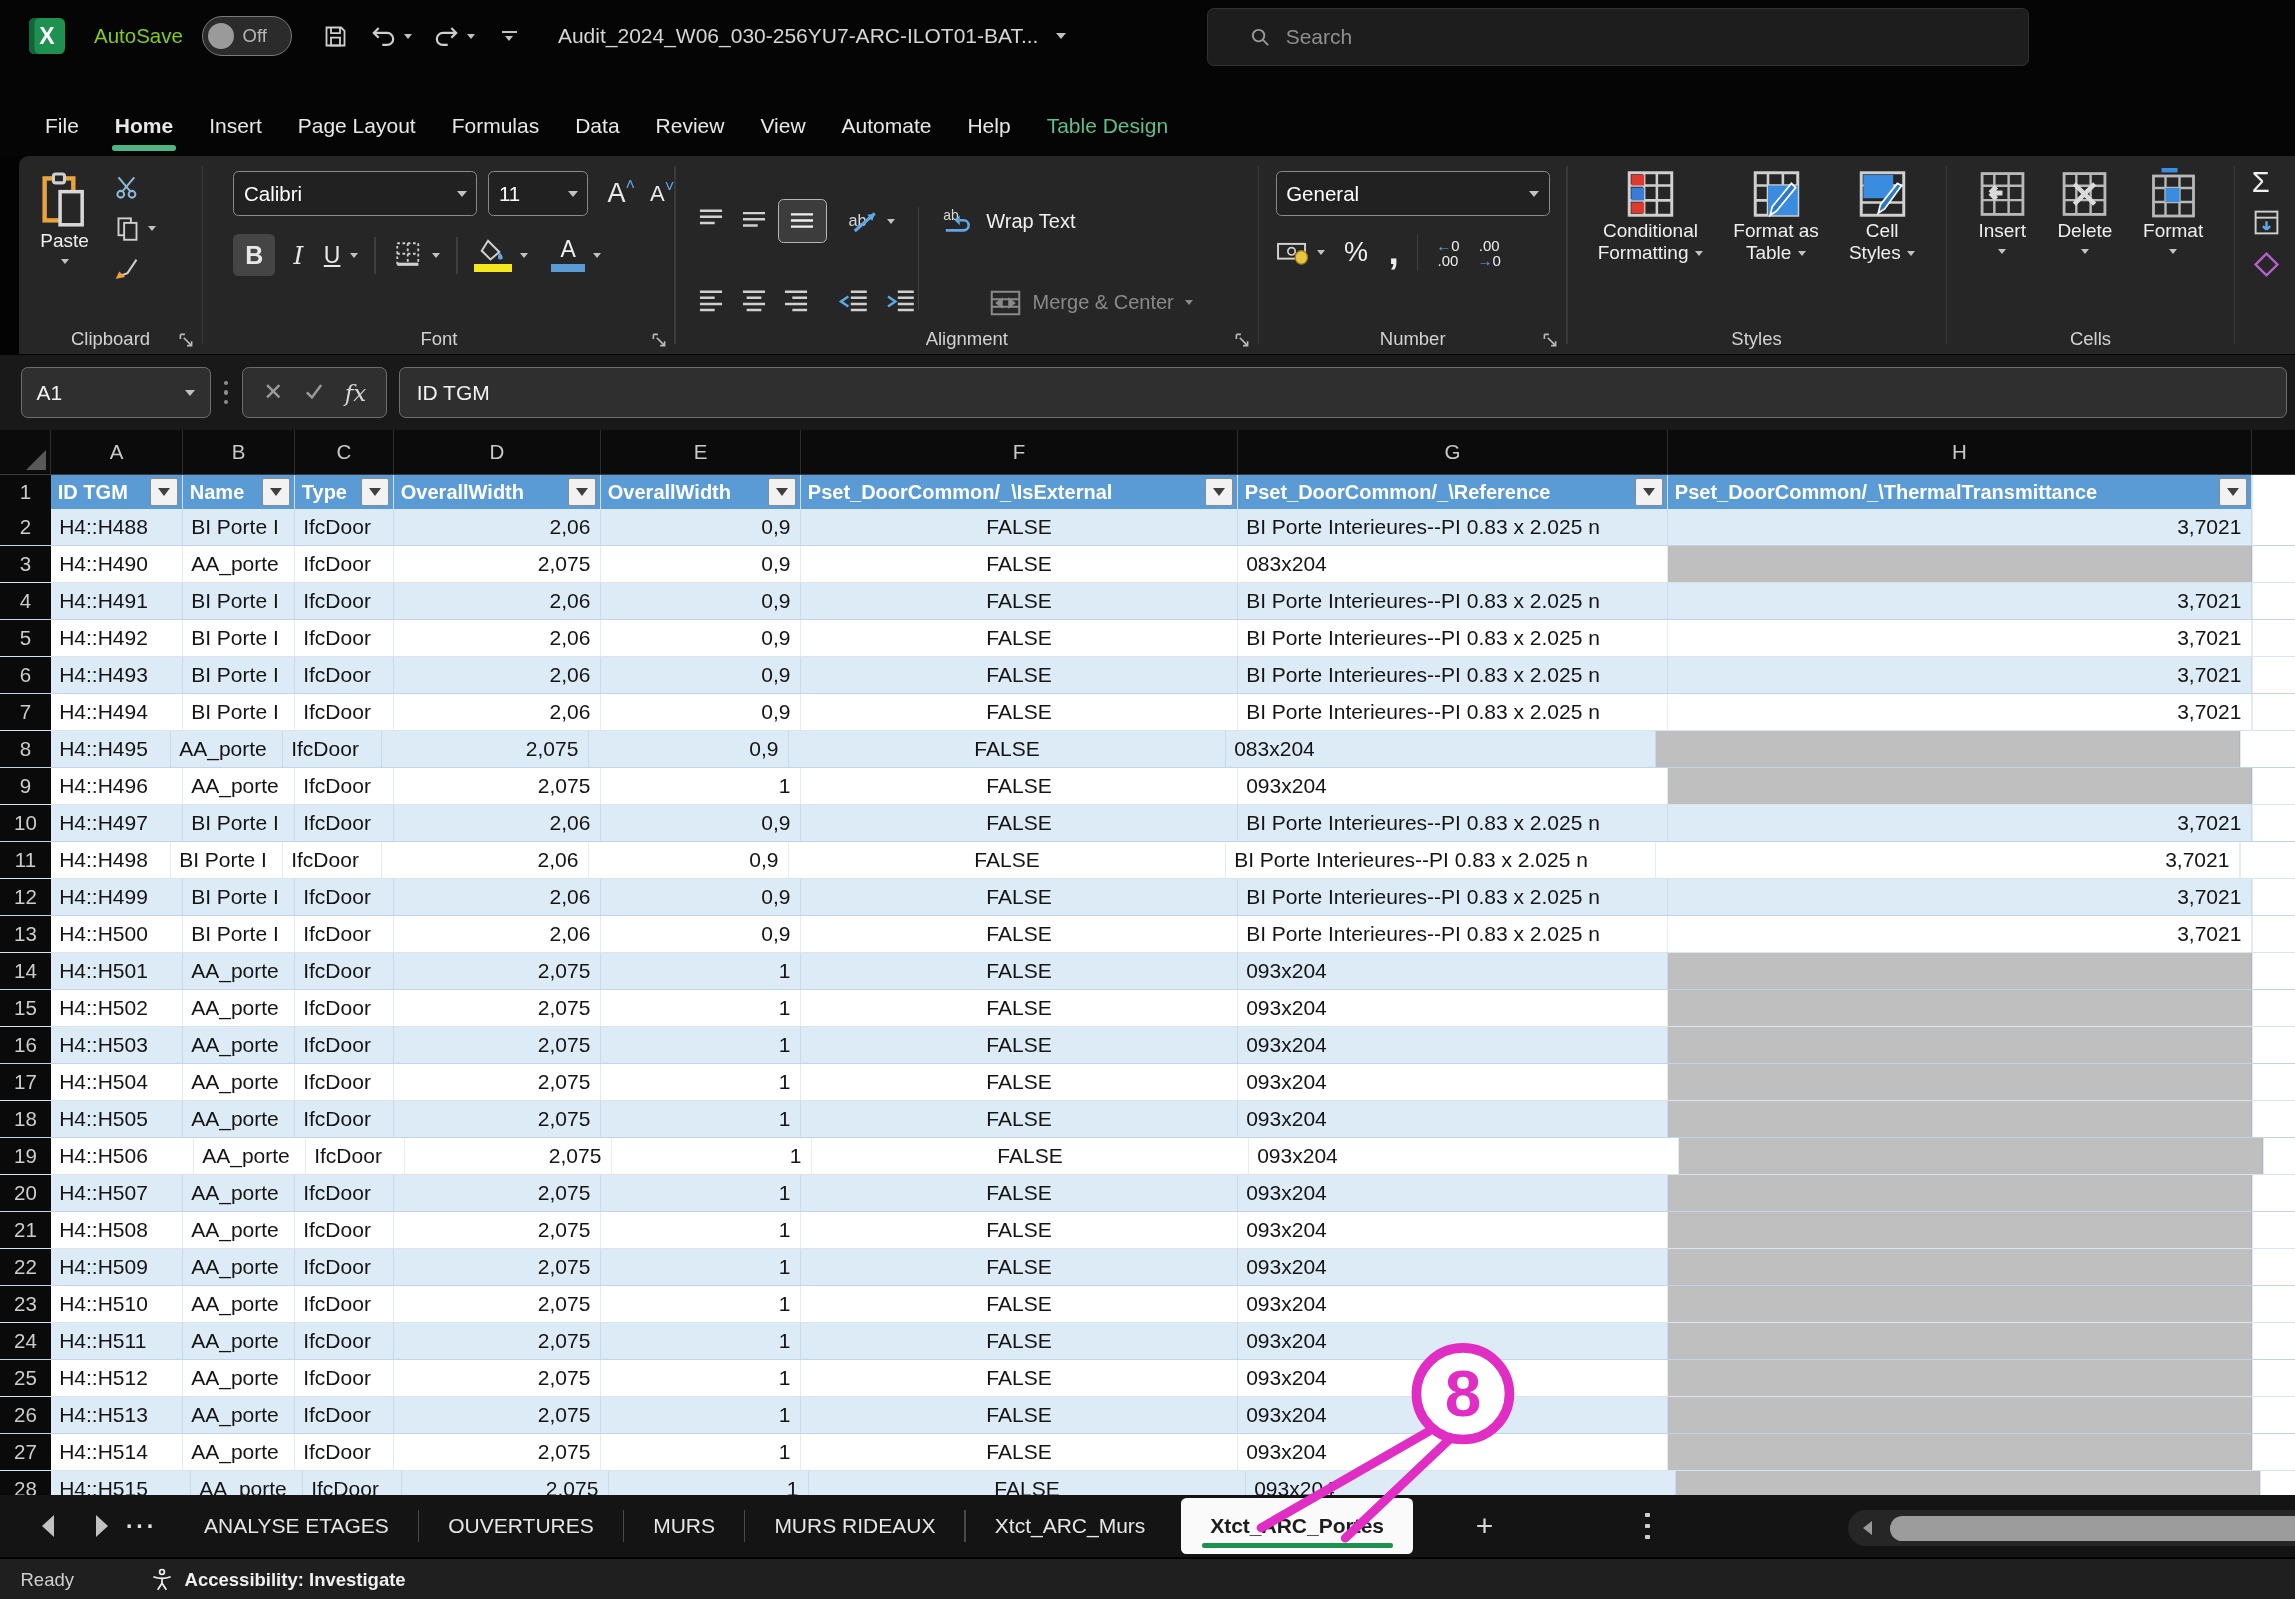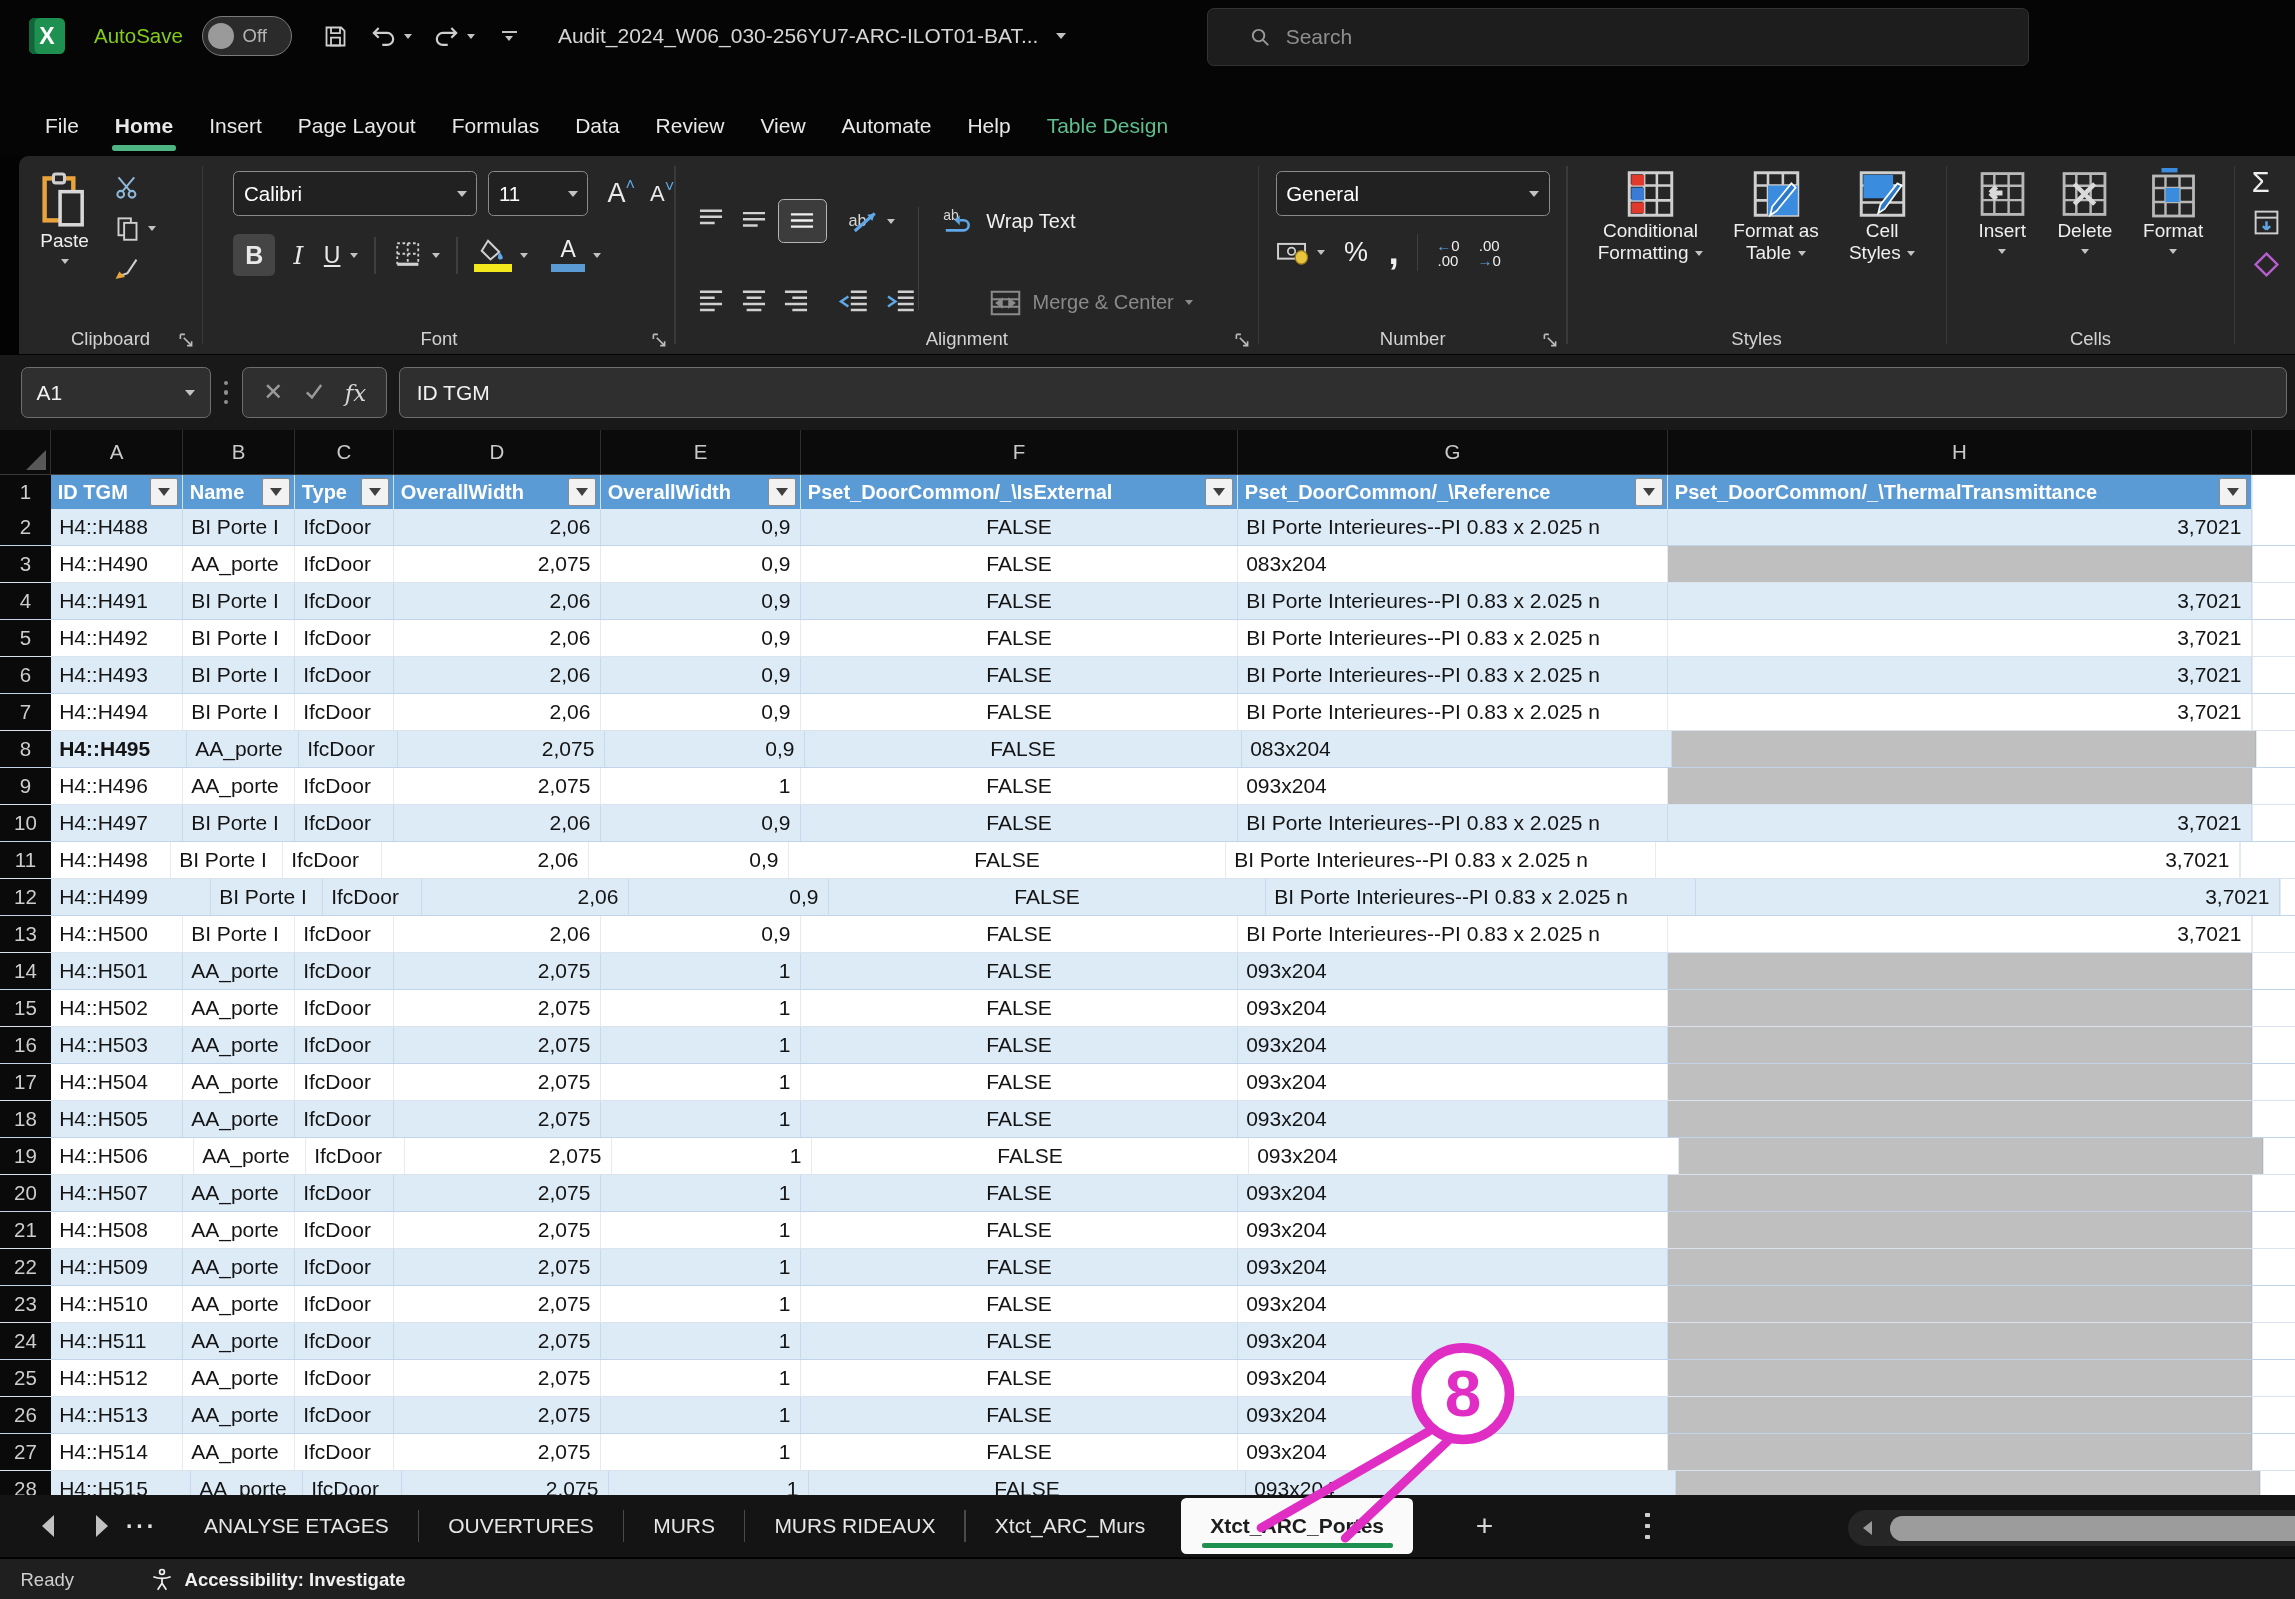--- a/index.html
+++ b/index.html
@@ -630,21 +630,21 @@
         <div class="dcell l" style="width: 99px; flex: 0 0 auto;">IfcDoor</div>
         <div class="dcell r" style="width: 207px; flex: 0 0 auto;">2,06</div>
         <div class="dcell r" style="width: 200px; flex: 0 0 auto;">0,9</div>
         <div class="dcell c" style="width: 437px; flex: 0 0 auto;">FALSE</div>
         <div class="dcell l" style="width: 430px; flex: 0 0 auto;">BI Porte Interieures--PI 0.83 x 2.025 n</div>
         <div class="dcell r" style="width: 584px; flex: 0 0 auto;">3,7021</div>
         <div class="sliver"></div>
       </div>
       <div class="grow band">
         <div class="rnum">8</div>
-        <div class="dcell l" style="width: 136px; flex: 0 0 auto; font-weight: bold;">H4::H495</div>
+        <div class="dcell l" style="width: 120px; flex: 0 0 auto;">H4::H495</div>
         <div class="dcell l" style="width: 112px; flex: 0 0 auto;">AA_porte</div>
         <div class="dcell l" style="width: 99px; flex: 0 0 auto;">IfcDoor</div>
         <div class="dcell r" style="width: 207px; flex: 0 0 auto;">2,075</div>
         <div class="dcell r" style="width: 200px; flex: 0 0 auto;">0,9</div>
         <div class="dcell c" style="width: 437px; flex: 0 0 auto;">FALSE</div>
         <div class="dcell l" style="width: 430px; flex: 0 0 auto;">083x204</div>
         <div class="dcell r gray" style="width: 584px; flex: 0 0 auto;"></div>
         <div class="sliver"></div>
       </div>
       <div class="grow">
@@ -678,21 +678,21 @@
         <div class="dcell l" style="width: 99px; flex: 0 0 auto;">IfcDoor</div>
         <div class="dcell r" style="width: 207px; flex: 0 0 auto;">2,06</div>
         <div class="dcell r" style="width: 200px; flex: 0 0 auto;">0,9</div>
         <div class="dcell c" style="width: 437px; flex: 0 0 auto;">FALSE</div>
         <div class="dcell l" style="width: 430px; flex: 0 0 auto;">BI Porte Interieures--PI 0.83 x 2.025 n</div>
         <div class="dcell r" style="width: 584px; flex: 0 0 auto;">3,7021</div>
         <div class="sliver"></div>
       </div>
       <div class="grow band">
         <div class="rnum">12</div>
-        <div class="dcell l" style="width: 160px; flex: 0 0 auto;">H4::H499</div>
+        <div class="dcell l" style="width: 132px; flex: 0 0 auto;">H4::H499</div>
         <div class="dcell l" style="width: 112px; flex: 0 0 auto;">BI Porte I</div>
         <div class="dcell l" style="width: 99px; flex: 0 0 auto;">IfcDoor</div>
         <div class="dcell r" style="width: 207px; flex: 0 0 auto;">2,06</div>
         <div class="dcell r" style="width: 200px; flex: 0 0 auto;">0,9</div>
         <div class="dcell c" style="width: 437px; flex: 0 0 auto;">FALSE</div>
         <div class="dcell l" style="width: 430px; flex: 0 0 auto;">BI Porte Interieures--PI 0.83 x 2.025 n</div>
         <div class="dcell r" style="width: 584px; flex: 0 0 auto;">3,7021</div>
         <div class="sliver"></div>
       </div>
       <div class="grow">

